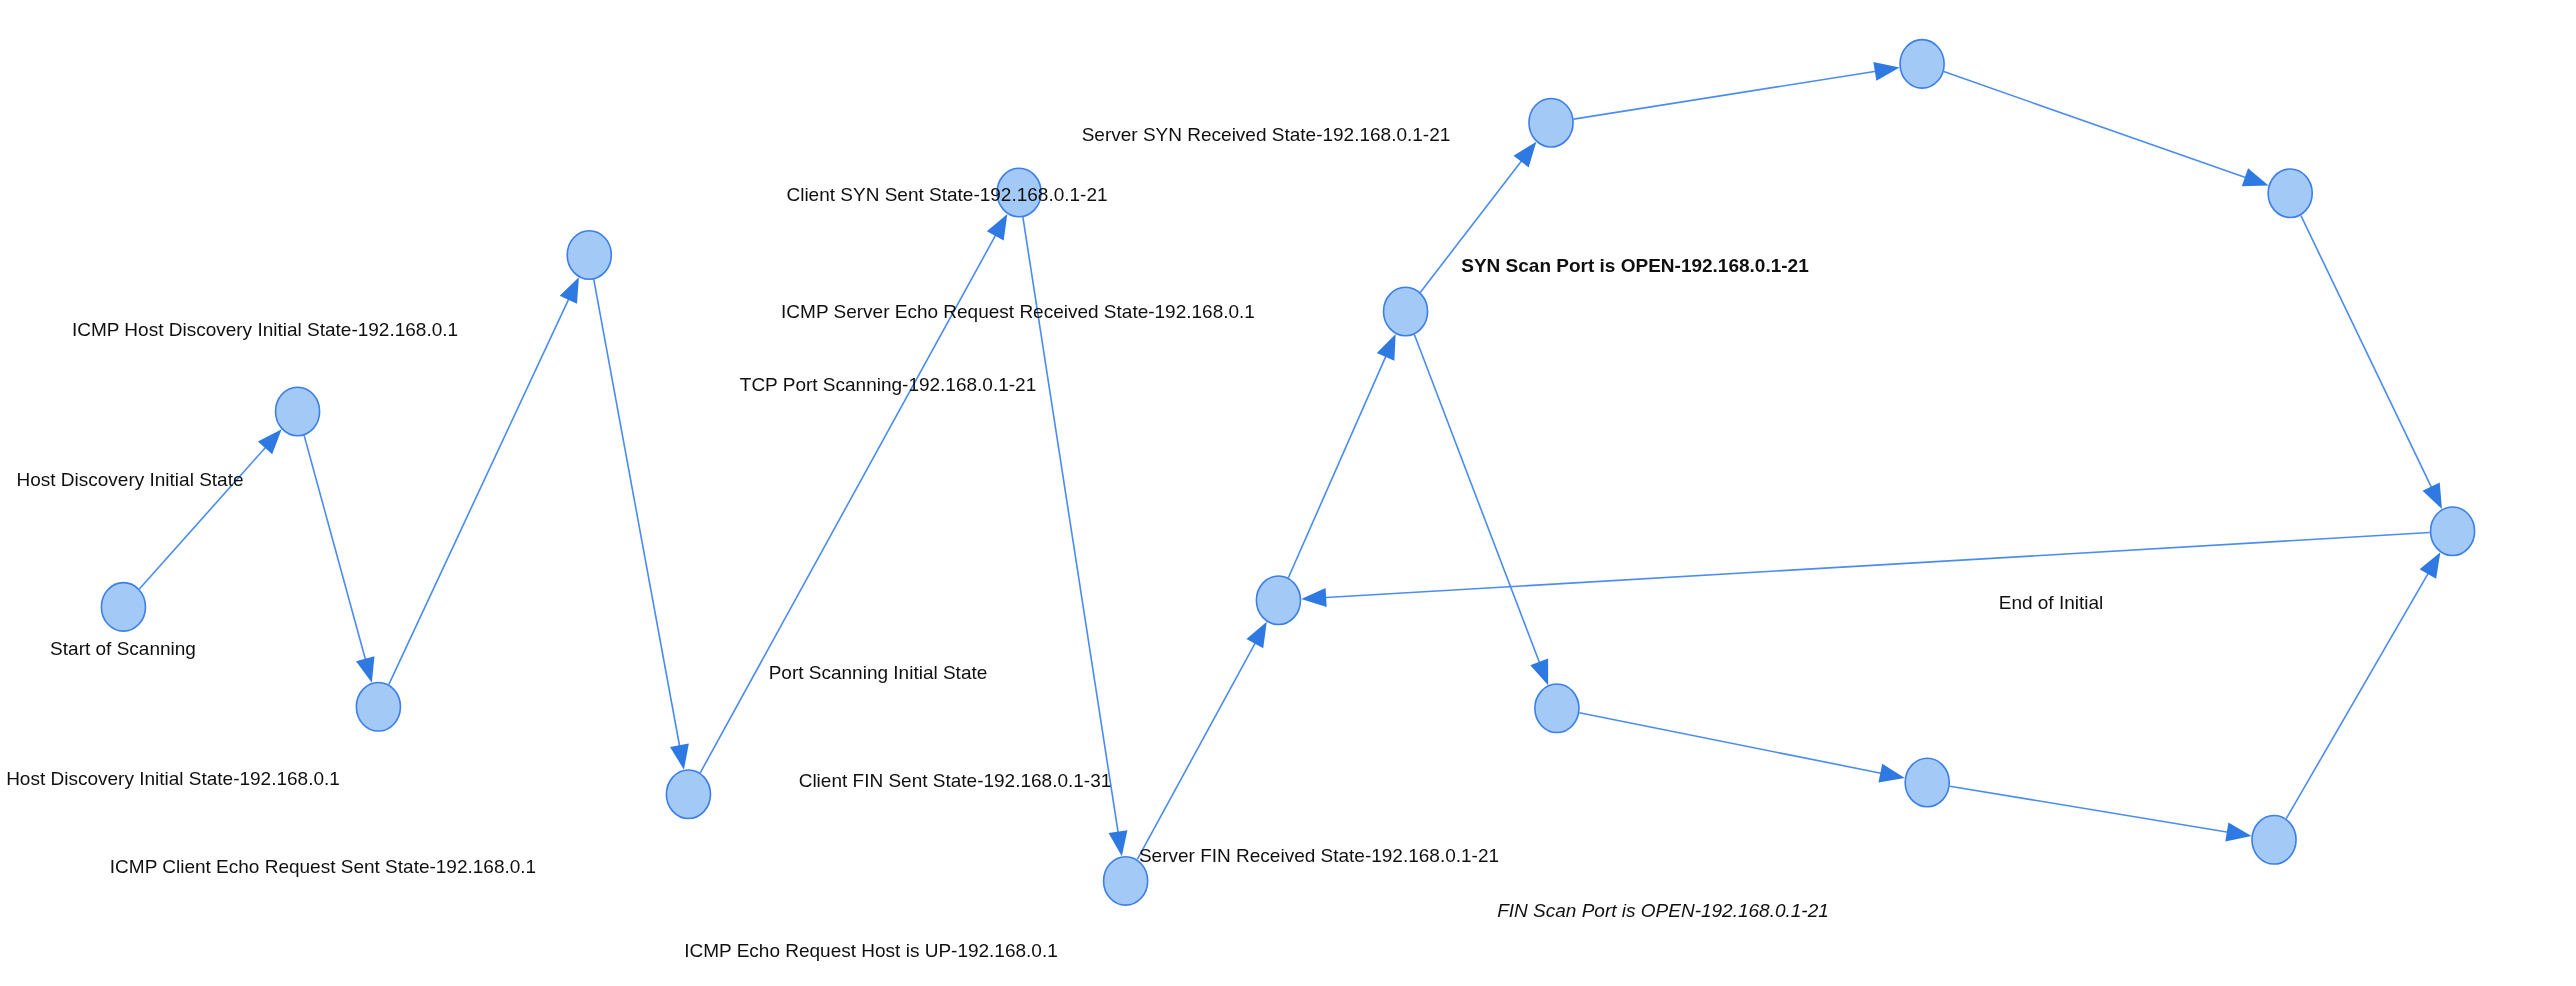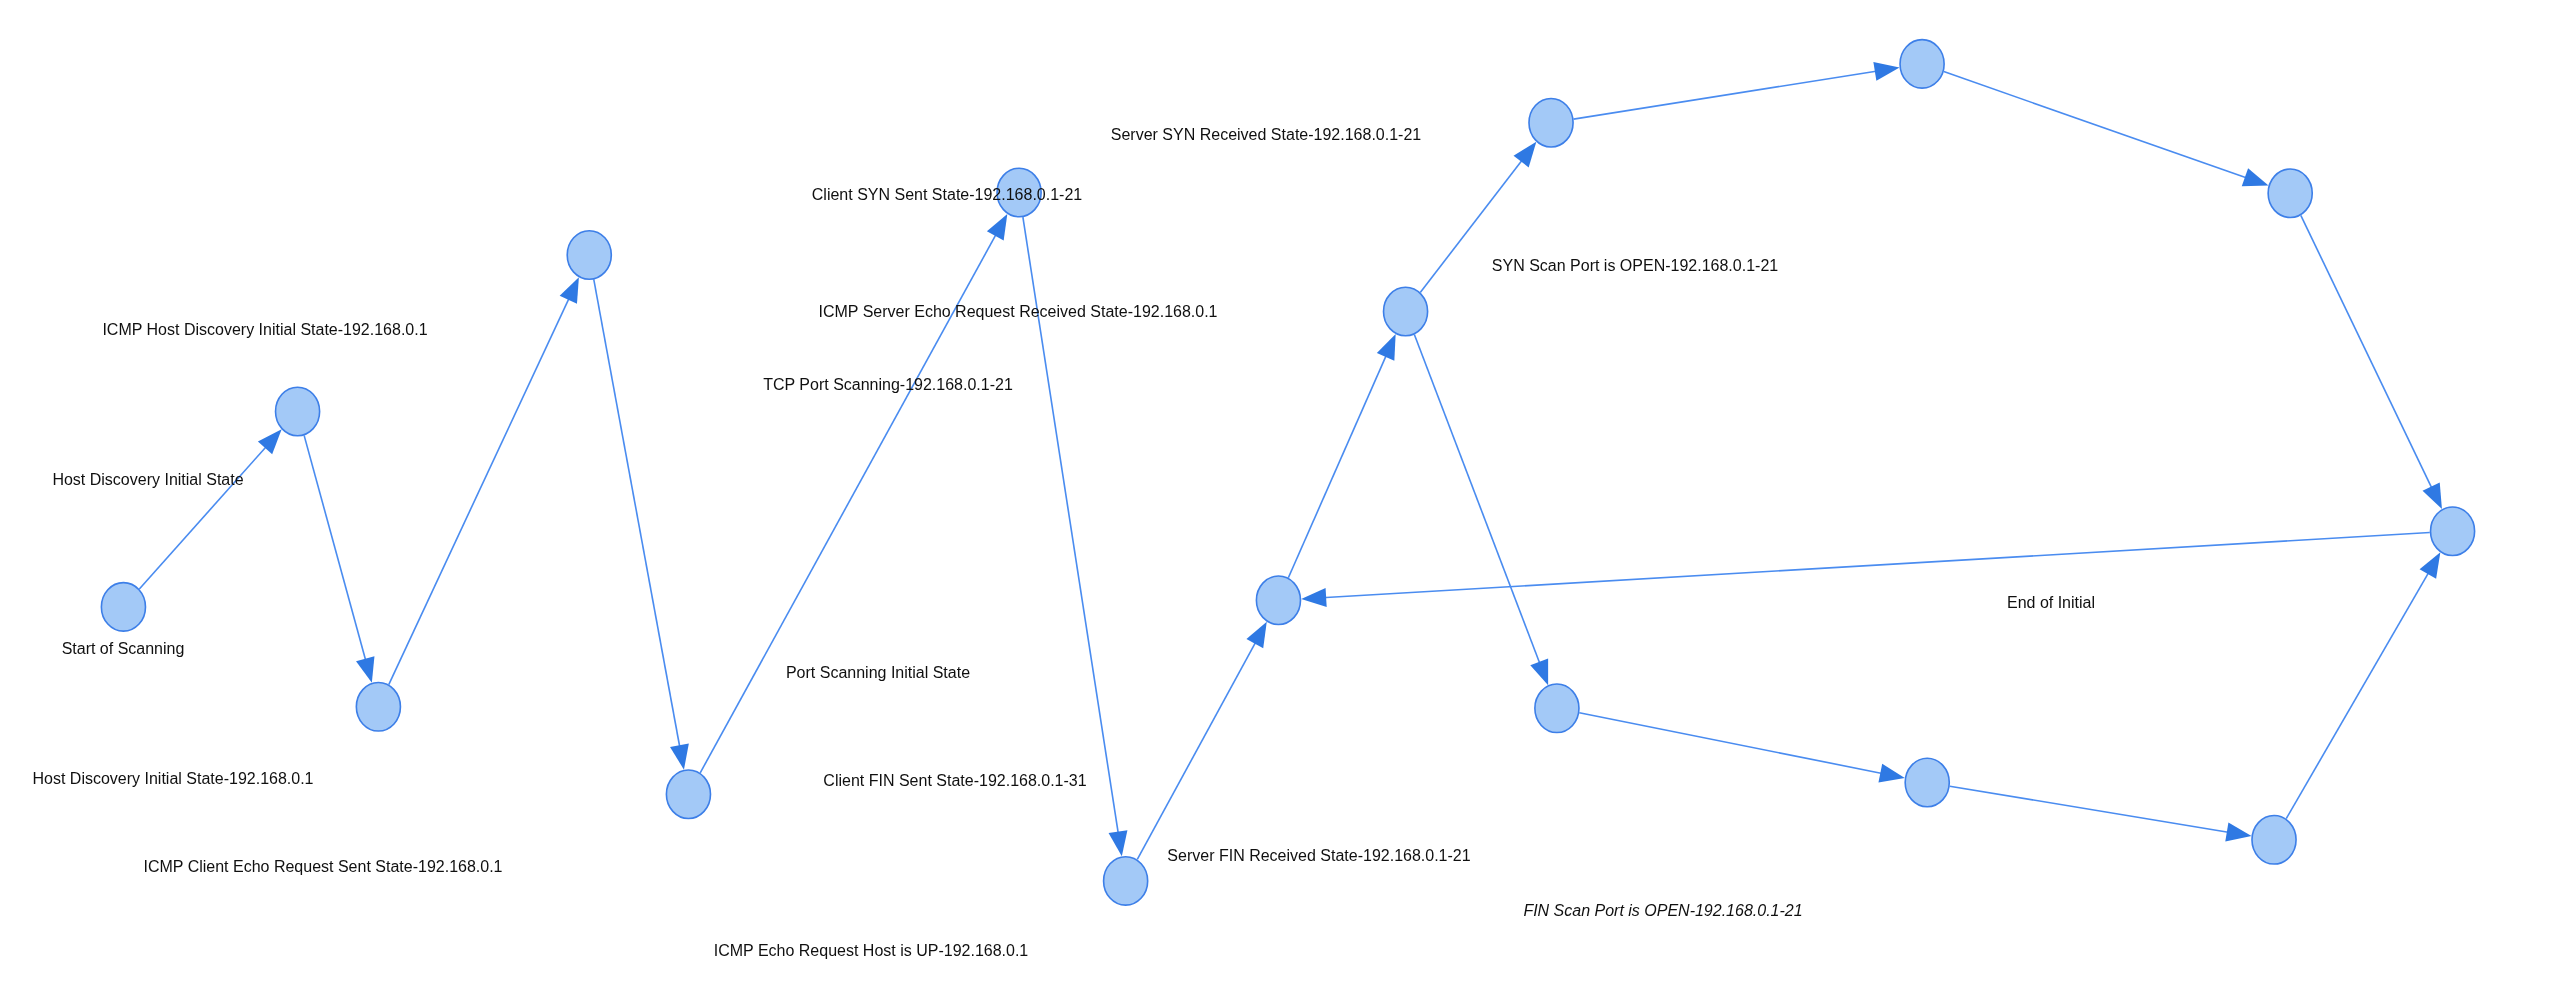--- a/index.html
+++ b/index.html
@@ -38,21 +38,21 @@
     stroke-width: 2.2;
     fill: none;
   }
   .edge-arrow {
     fill: #2f79e3;
     stroke: none;
   }
   .node-label {
     position: absolute;
     font-family: "Liberation Sans", sans-serif;
-    font-size: 16px;
+    font-size: 19px;
     line-height: 25px;
     color: #101010;
     white-space: nowrap;
     transform: translate(-50%, -50%);
     letter-spacing: 0px;
     text-align: right;
     -webkit-font-smoothing: antialiased;
   }
 </style>
 </head>
@@ -110,30 +110,30 @@
         <ellipse cx="2616" cy="87" rx="30" ry="33" class="node-ellipse"></ellipse>
         <ellipse cx="3117" cy="263" rx="30" ry="33" class="node-ellipse"></ellipse>
         <ellipse cx="3338" cy="723" rx="30" ry="33" class="node-ellipse"></ellipse>
         <ellipse cx="2119" cy="964" rx="30" ry="33" class="node-ellipse"></ellipse>
         <ellipse cx="2623" cy="1065" rx="30" ry="33" class="node-ellipse"></ellipse>
         <ellipse cx="3095" cy="1143" rx="30" ry="33" class="node-ellipse"></ellipse>
       </g>
   </svg>
   <div id="labels-layer">
       <div class="node-label" style="left: 123px; top: 648px;">Start of Scanning</div>
-      <div class="node-label" style="left: 148px; top: 479px;">Host Discovery Initial State</div>
+      <div class="node-label" style="left: 130px; top: 479px;">Host Discovery Initial State</div>
       <div class="node-label" style="left: 173px; top: 778px;">Host Discovery Initial State-192.168.0.1</div>
       <div class="node-label" style="left: 265px; top: 329px;">ICMP Host Discovery Initial State-192.168.0.1</div>
       <div class="node-label" style="left: 323px; top: 866px;">ICMP Client Echo Request Sent State-192.168.0.1</div>
       <div class="node-label" style="left: 1018px; top: 263px; margin-top: 48px;">ICMP Server Echo Request Received State-192.168.0.1</div>
       <div class="node-label" style="left: 871px; top: 950px;">ICMP Echo Request Host is UP-192.168.0.1</div>
       <div class="node-label" style="left: 878px; top: 672px;">Port Scanning Initial State</div>
       <div class="node-label" style="left: 888px; top: 384px;">TCP Port Scanning-192.168.0.1-21</div>
       <div class="node-label" style="left: 947px; top: 194px;">Client SYN Sent State-192.168.0.1-21</div>
       <div class="node-label" style="left: 1266px; top: 134px;">Server SYN Received State-192.168.0.1-21</div>
-      <div class="node-label" style="left: 1635px; top: 265px;">SYN Scan Port is OPEN-192.168.0.1-21</div>
+      <div class="node-label" style="left: 1635px; top: 265px; font-weight: bold;">SYN Scan Port is OPEN-192.168.0.1-21</div>
       <div class="node-label" style="left: 2051px; top: 602px;">End of Initial</div>
       <div class="node-label" style="left: 955px; top: 780px;">Client FIN Sent State-192.168.0.1-31</div>
       <div class="node-label" style="left: 1319px; top: 855px;">Server FIN Received State-192.168.0.1-21</div>
       <div class="node-label" style="left: 1663px; top: 910px; font-style: italic;">FIN Scan Port is OPEN-192.168.0.1-21</div>
     </div>
 </div>
 
 
 </body></html>

